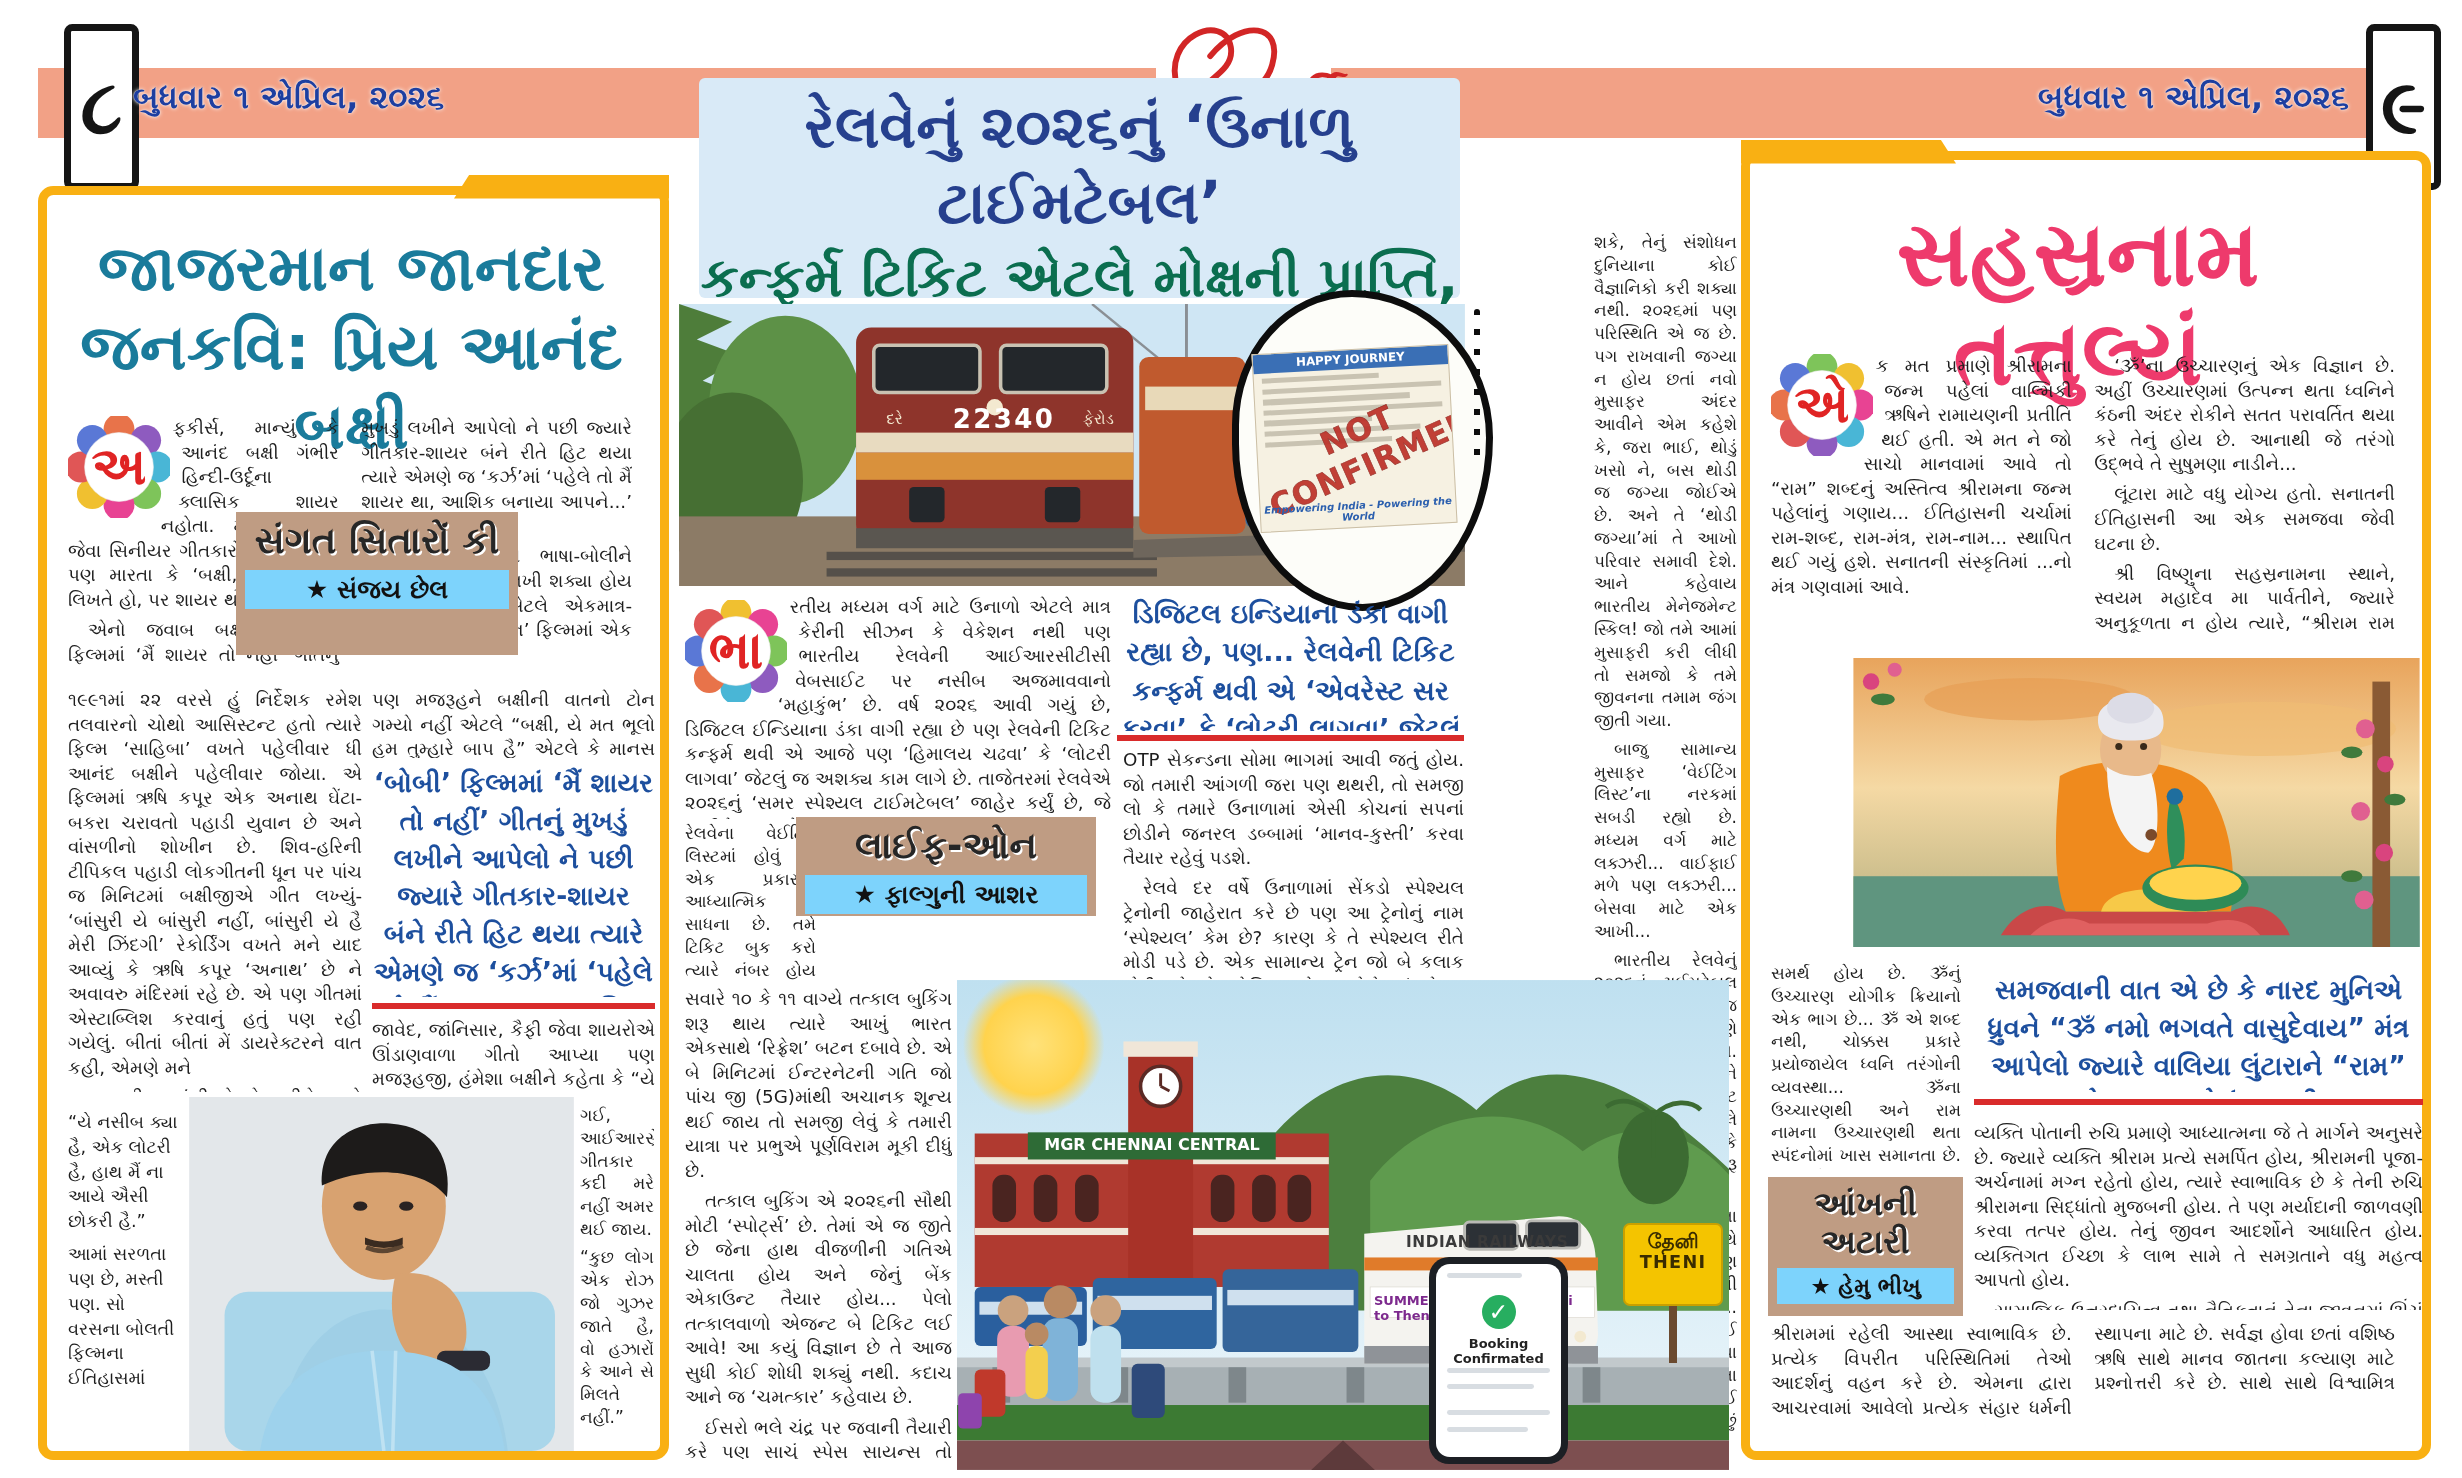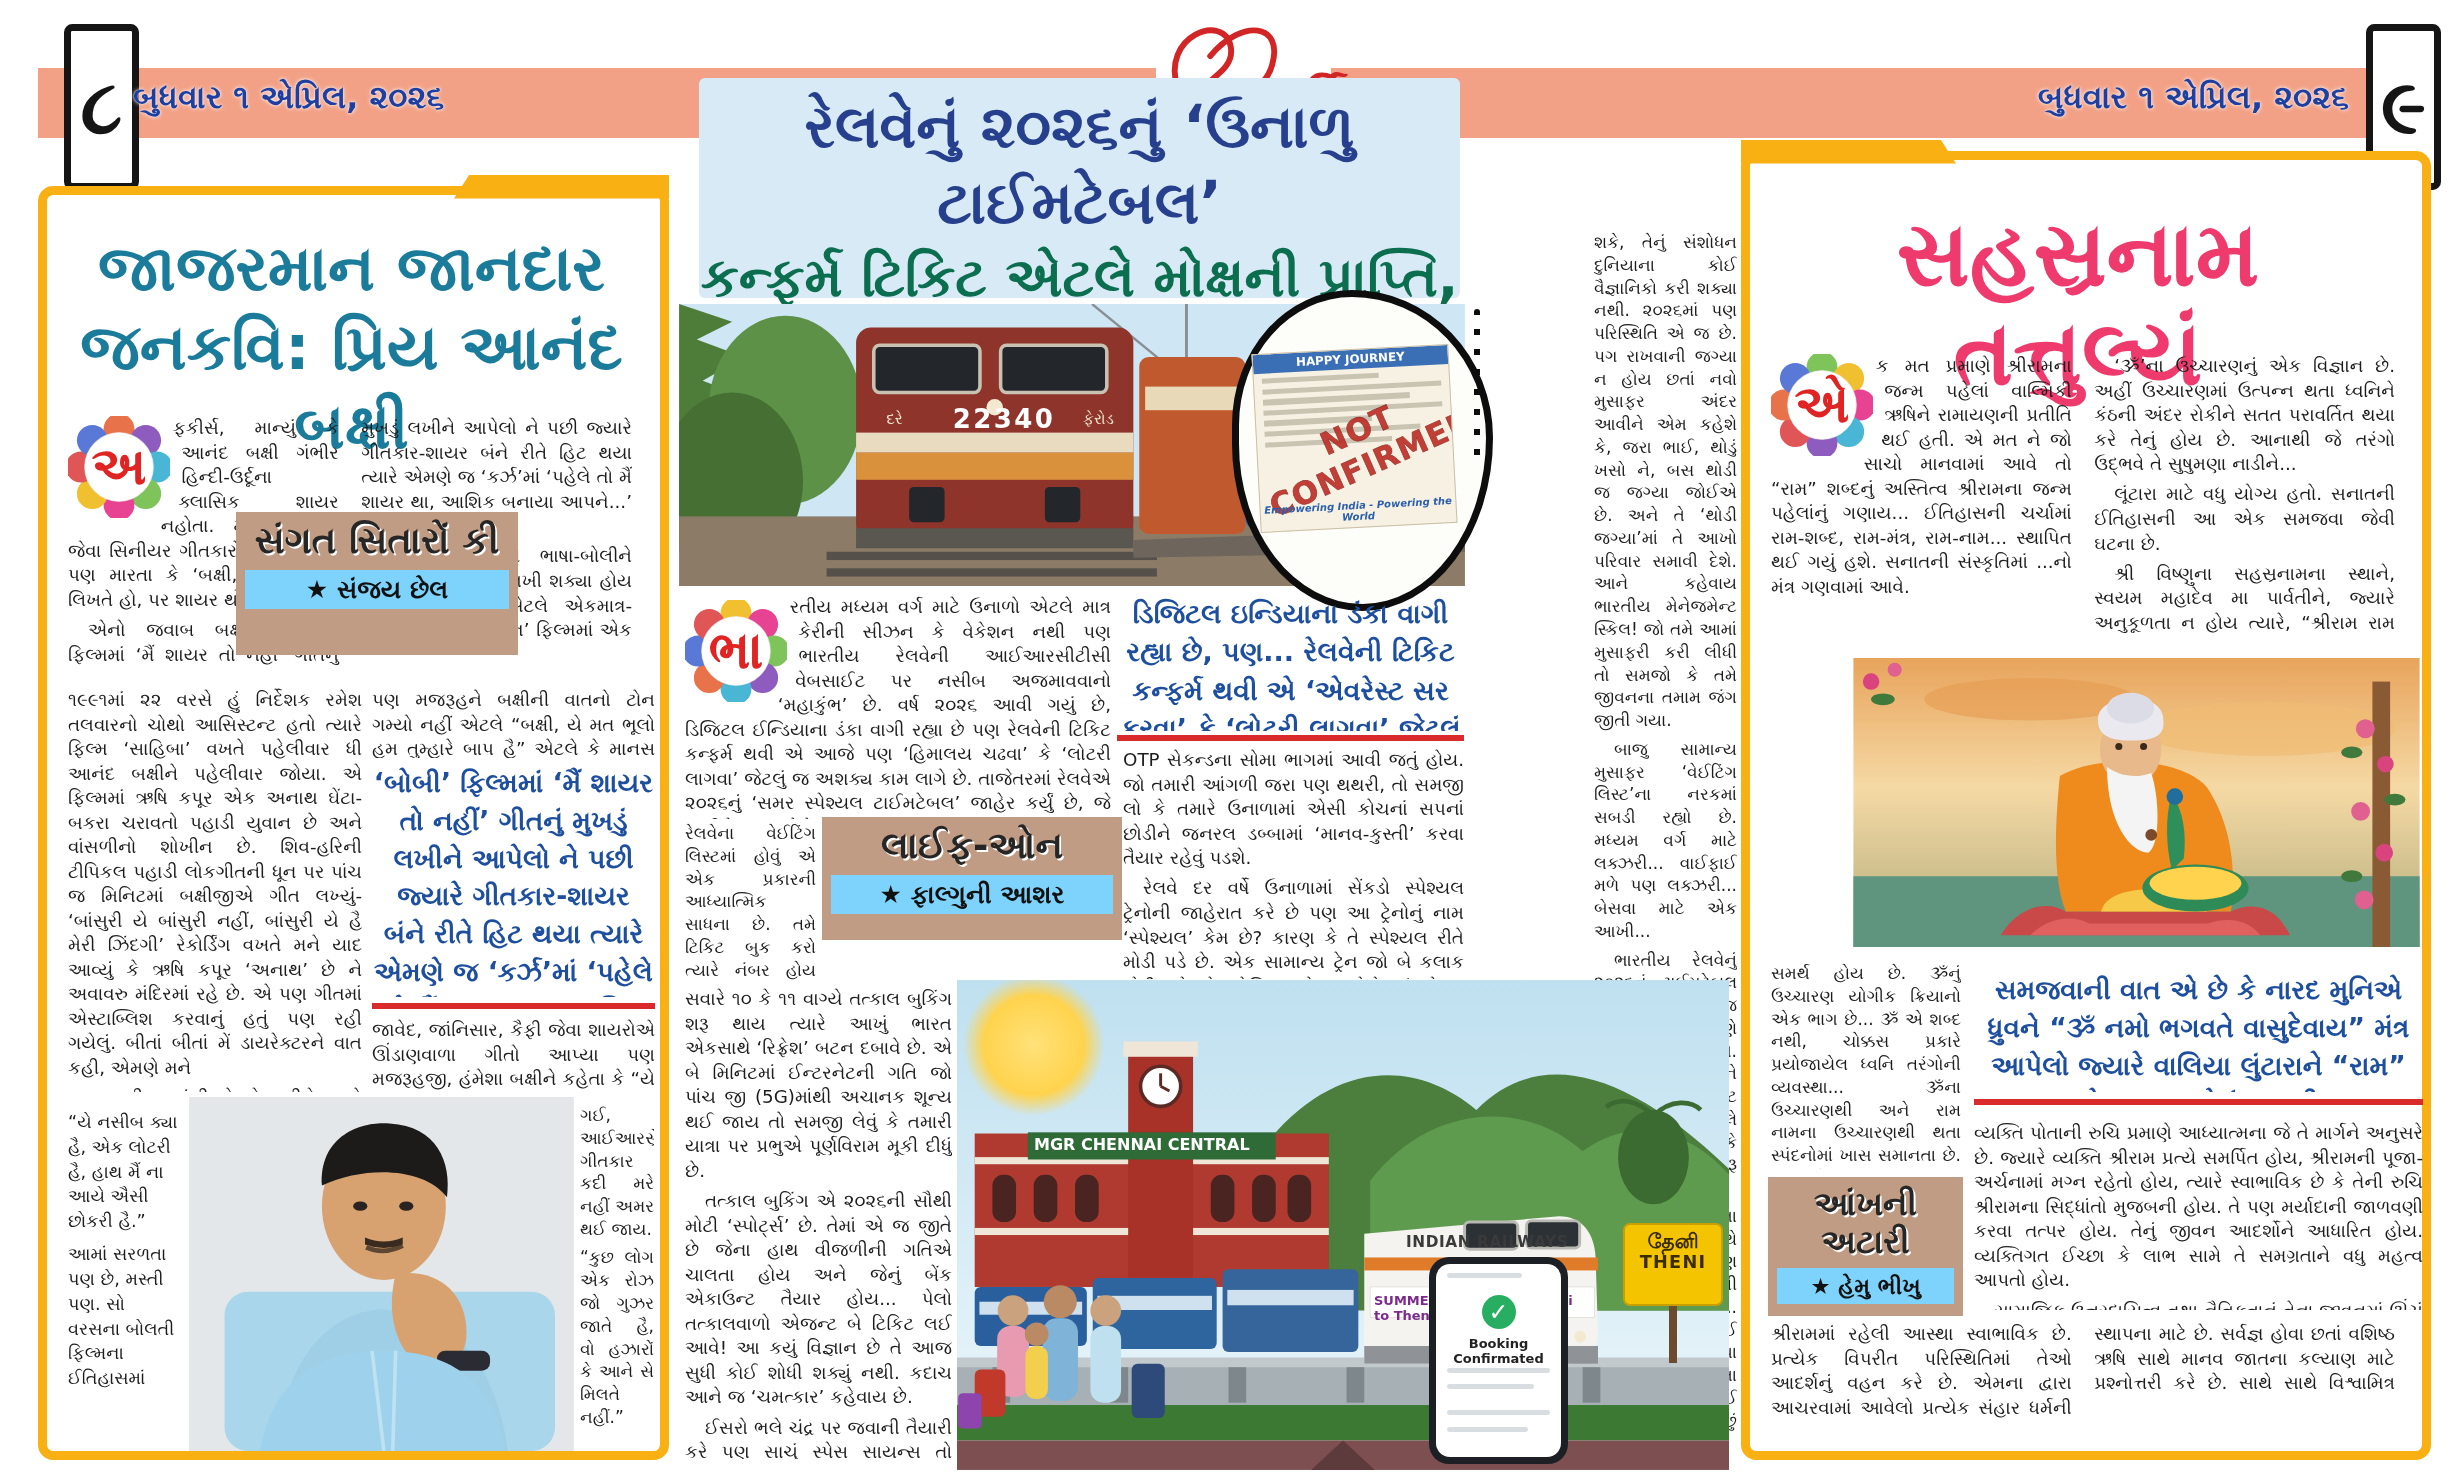--- a/index.html
+++ b/index.html
@@ -270,21 +270,21 @@
       <span class="dletter">ભા</span>
     </span>
     <span>રતીય મધ્યમ વર્ગ માટે ઉનાળો એટલે માત્ર કેરીની સીઝન કે વેકેશન નથી પણ ભારતીય રેલવેની આઈઆરસીટીસી વેબસાઈટ પર નસીબ અજમાવવાનો ‘મહાકુંભ’ છે. વર્ષ ૨૦૨૬ આવી ગયું છે, ડિજિટલ ઈન્ડિયાના ડંકા વાગી રહ્યા છે પણ રેલવેની ટિકિટ કન્ફર્મ થવી એ આજે પણ ‘હિમાલય ચઢવા’ કે ‘લોટરી લાગવા’ જેટલું જ અશક્ય કામ લાગે છે. તાજેતરમાં રેલવેએ ૨૦૨૬નું ‘સમર સ્પેશ્યલ ટાઈમટેબલ’ જાહેર કર્યું છે, જે વાંચીને મુસાફરોને ઠંડકને બદલે પરસેવો વળી ગયો છે.</span>
   </p>
 </div>
 
 <div class="abs bt small" style="left:685px;top:822px;width:131px;height:158px;">
   <p class="noind"><span>રેલવેના વેઈટિંગ લિસ્ટમાં હોવું એ એક પ્રકારની આધ્યાત્મિક સાધના છે. તમે ટિકિટ બુક કરો ત્યારે નંબર હોય ‘WL 450’. પછી રોજ સવારે સ્ટેટસ જોતાં એ ‘WL 448’ થાય, ત્યારે જે આનંદ થાય...</span></p>
 </div>
 
-<div class="tanbox" style="left:822px;top:817px;width:300px;height:123px;">
+<div class="tanbox" style="left:796px;top:817px;width:300px;height:99px;">
   <div class="ttl">લાઈફ-ઓન</div>
   <div class="bstrip">★ ફાલ્ગુની આશર</div>
 </div>
 
 <div class="pq" style="left:1117px;top:595px;width:347px;height:136px;font-size:27px;">ડિજિટલ ઇન્ડિયાના ડંકા વાગી રહ્યા છે, પણ... રેલવેની ટિકિટ કન્ફર્મ થવી એ ‘એવરેસ્ટ સર કરવા’ કે ‘લોટરી લાગવા’ જેટલું જ અશક્ય!</div>
 <div class="redrule" style="left:1117px;top:735px;width:347px;"></div>
 
 <div class="abs bt" style="left:1123px;top:748px;width:341px;height:231px;">
   <p class="noind"><span>OTP સેકન્ડના સોમા ભાગમાં આવી જતું હોય. જો તમારી આંગળી જરા પણ થથરી, તો સમજી લો કે તમારે ઉનાળામાં એસી કોચનાં સપનાં છોડીને જનરલ ડબ્બામાં ‘માનવ-કુસ્તી’ કરવા તૈયાર રહેવું પડશે.</span></p>
   <p><span>રેલવે દર વર્ષે ઉનાળામાં સેંકડો સ્પેશ્યલ ટ્રેનોની જાહેરાત કરે છે પણ આ ટ્રેનોનું નામ ‘સ્પેશ્યલ’ કેમ છે? કારણ કે તે સ્પેશ્યલ રીતે મોડી પડે છે. એક સામાન્ય ટ્રેન જો બે કલાક મોડી પડે તો સ્પેશિયલ ટ્રેન કહેશે, હું તો છ કલાક મોડી પડીશ, હું સ્પેશ્યલ છું ને!</span></p>
@@ -376,21 +376,21 @@
       <rect x="30" y="660" width="52px" height="80" rx="10" fill="#c0392b"></rect>
       <rect x="296" y="650" width="56" height="92" rx="10" fill="#2e4a7a"></rect>
       <rect x="2" y="700" width="40" height="60" rx="8" fill="#8e44ad"></rect>
     </g>
     <circle cx="60" cy="790" r="6" fill="#fff"></circle>
 
     <rect y="780" width="1308" height="50" fill="#7d4f50"></rect>
     <path d="M600 830 L654 780 L708 830 Z" fill="#5d3a3b"></path>
   </svg>
   
-  <div class="abs" style="left:77px;top:155px;width:236px;font-size:16px;font-weight:bold;color:#fff;">MGR CHENNAI CENTRAL</div>
+  <div class="abs" style="left:77px;top:155px;width:236px;text-align:center;font-size:16px;font-weight:bold;color:#fff;">MGR CHENNAI CENTRAL</div>
   <div class="abs" style="left:437px;top:253px;width:177px;font-size:15.3px;font-weight:bold;color:#3a3a3a;letter-spacing:0.6px;margin-left:12px;">INDIAN RAILWAYS</div>
   <div class="abs" style="left:417px;top:313px;width:218px;font-size:13px;font-weight:bold;color:#7d2a8e;">SUMMER SPECIAL: Chennai to Theni Train Booking</div>
   
   <div class="phone" style="left:472px;top:277px;width:139px;height:207px;">
     <div class="pscreen">
       <div class="pline" style="top:9.4px;width:60%;"></div>
       <div class="pcheck">✓</div>
       <div class="pstatus">Booking Confirmated</div>
       <div class="pline" style="top:104px;"></div>
           <div class="pline" style="top:120px;width:70%;"></div>

